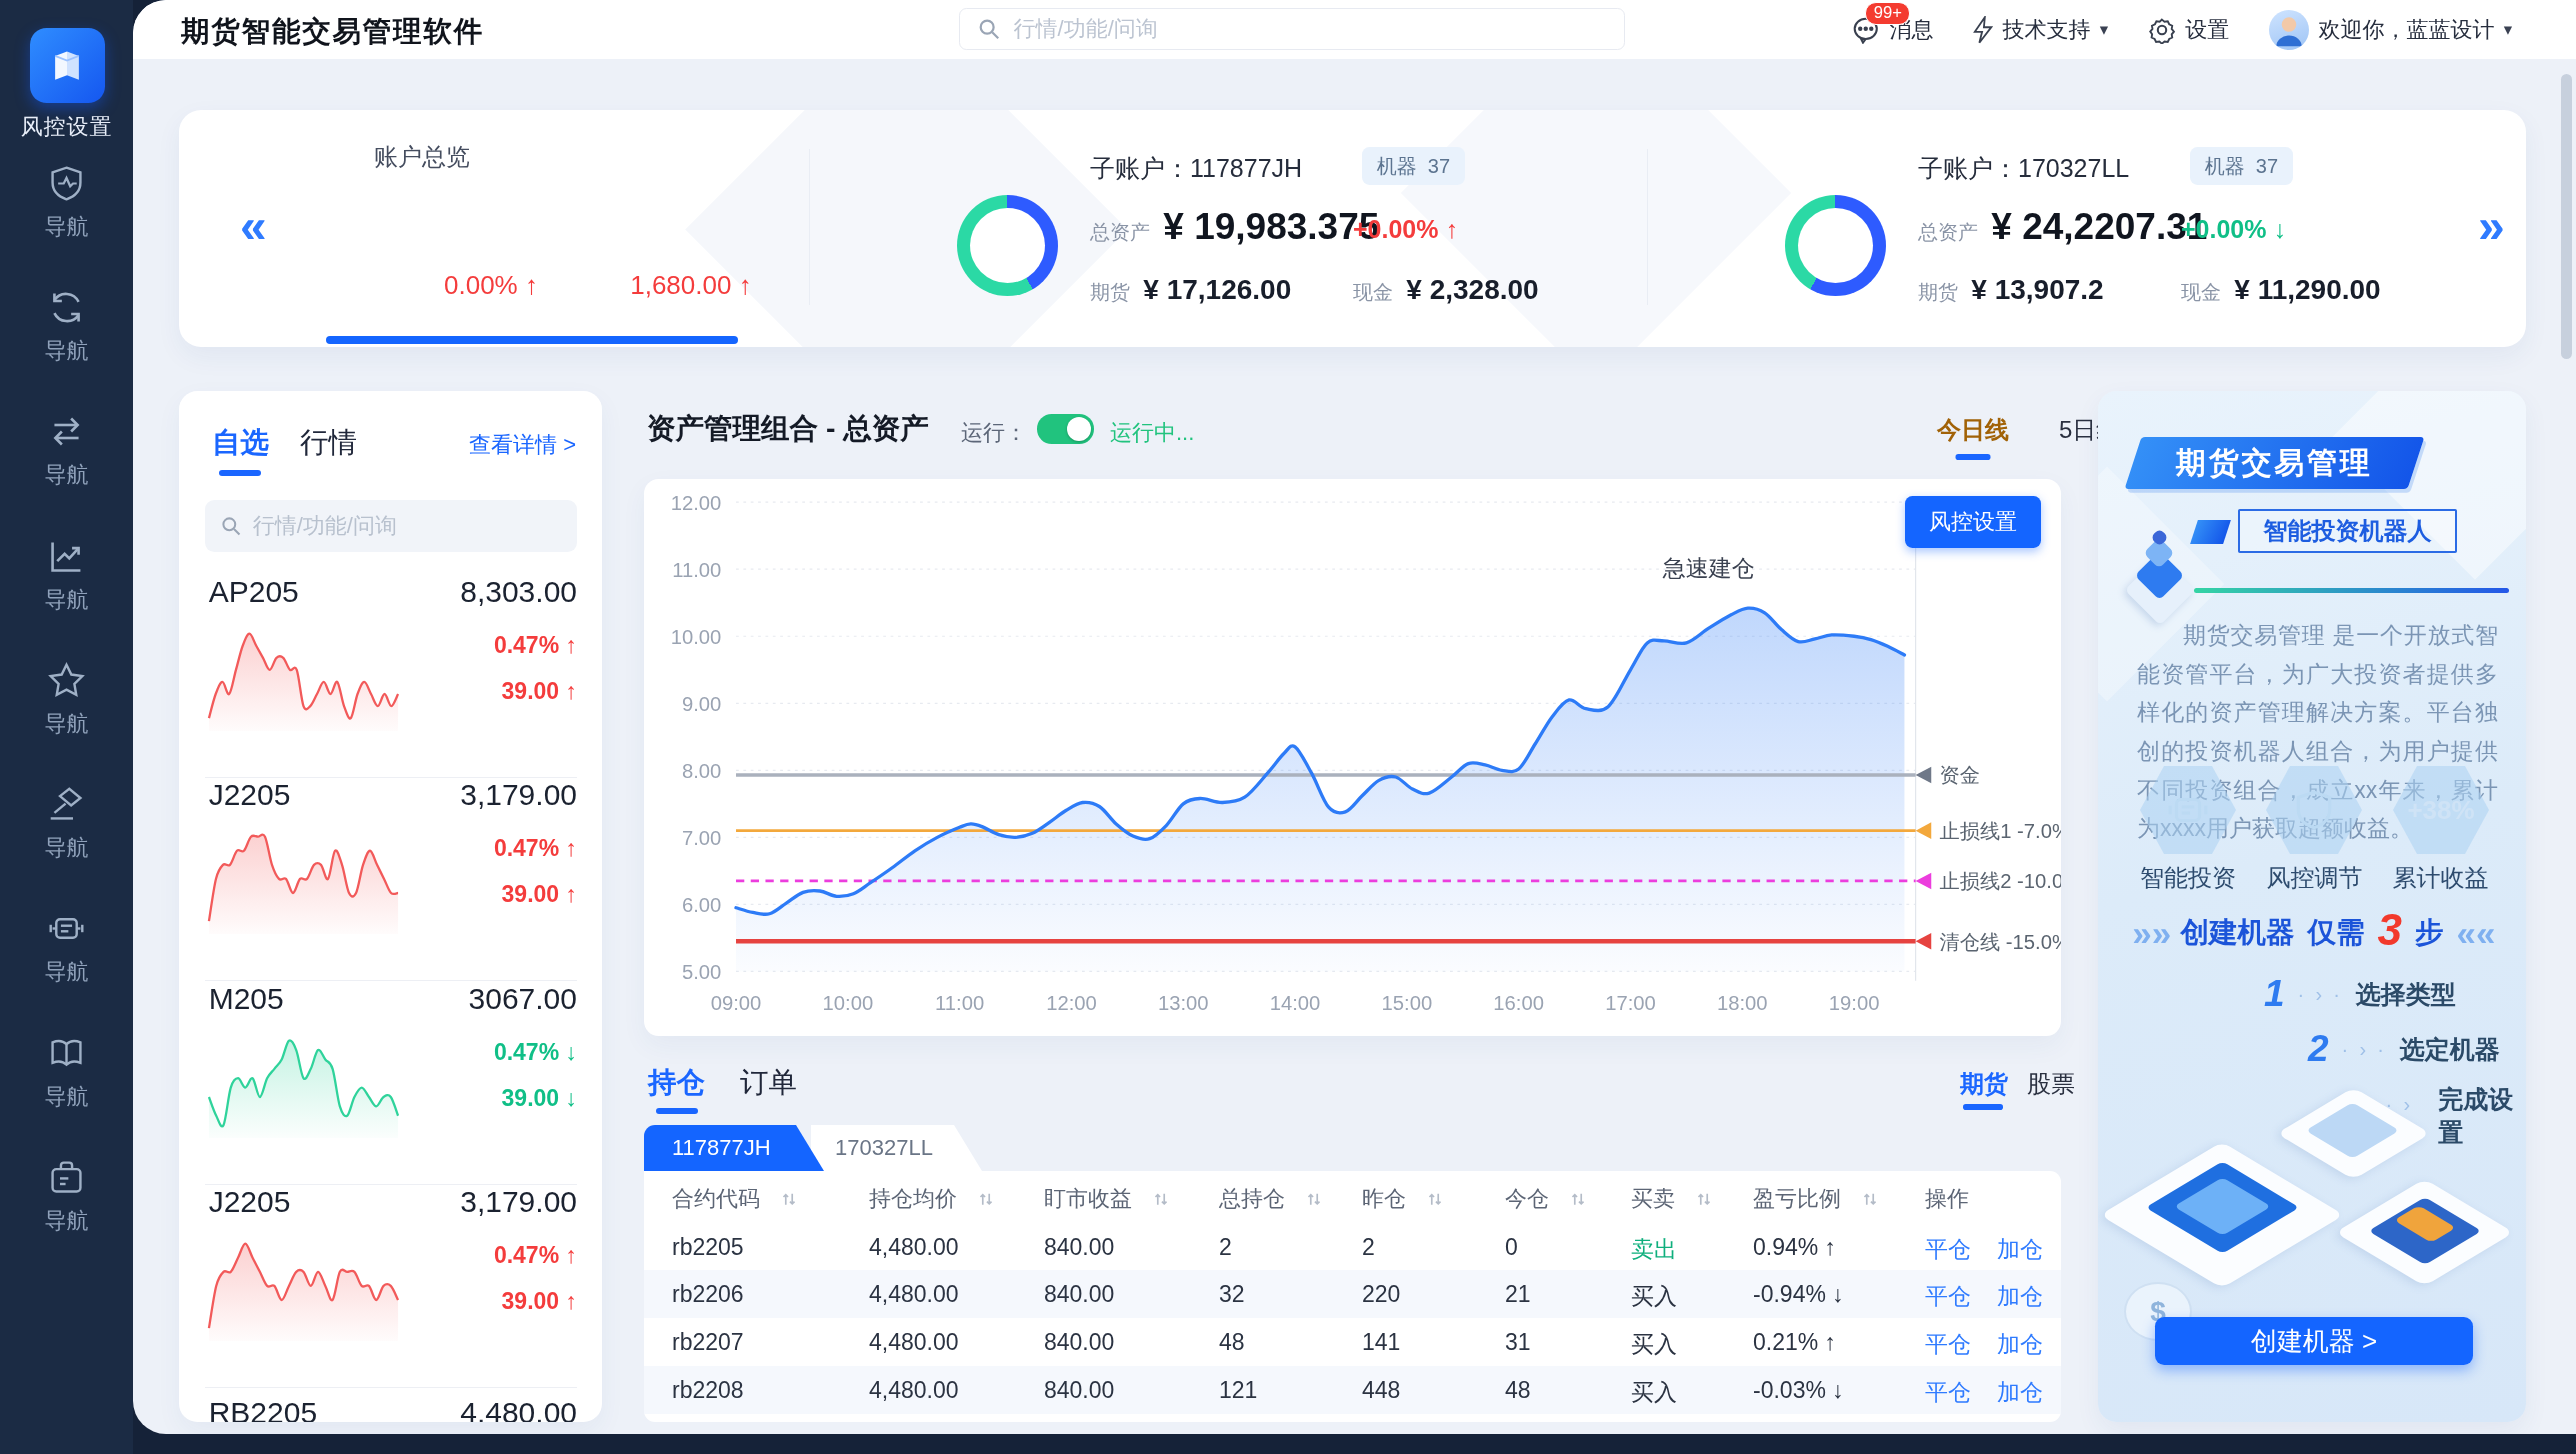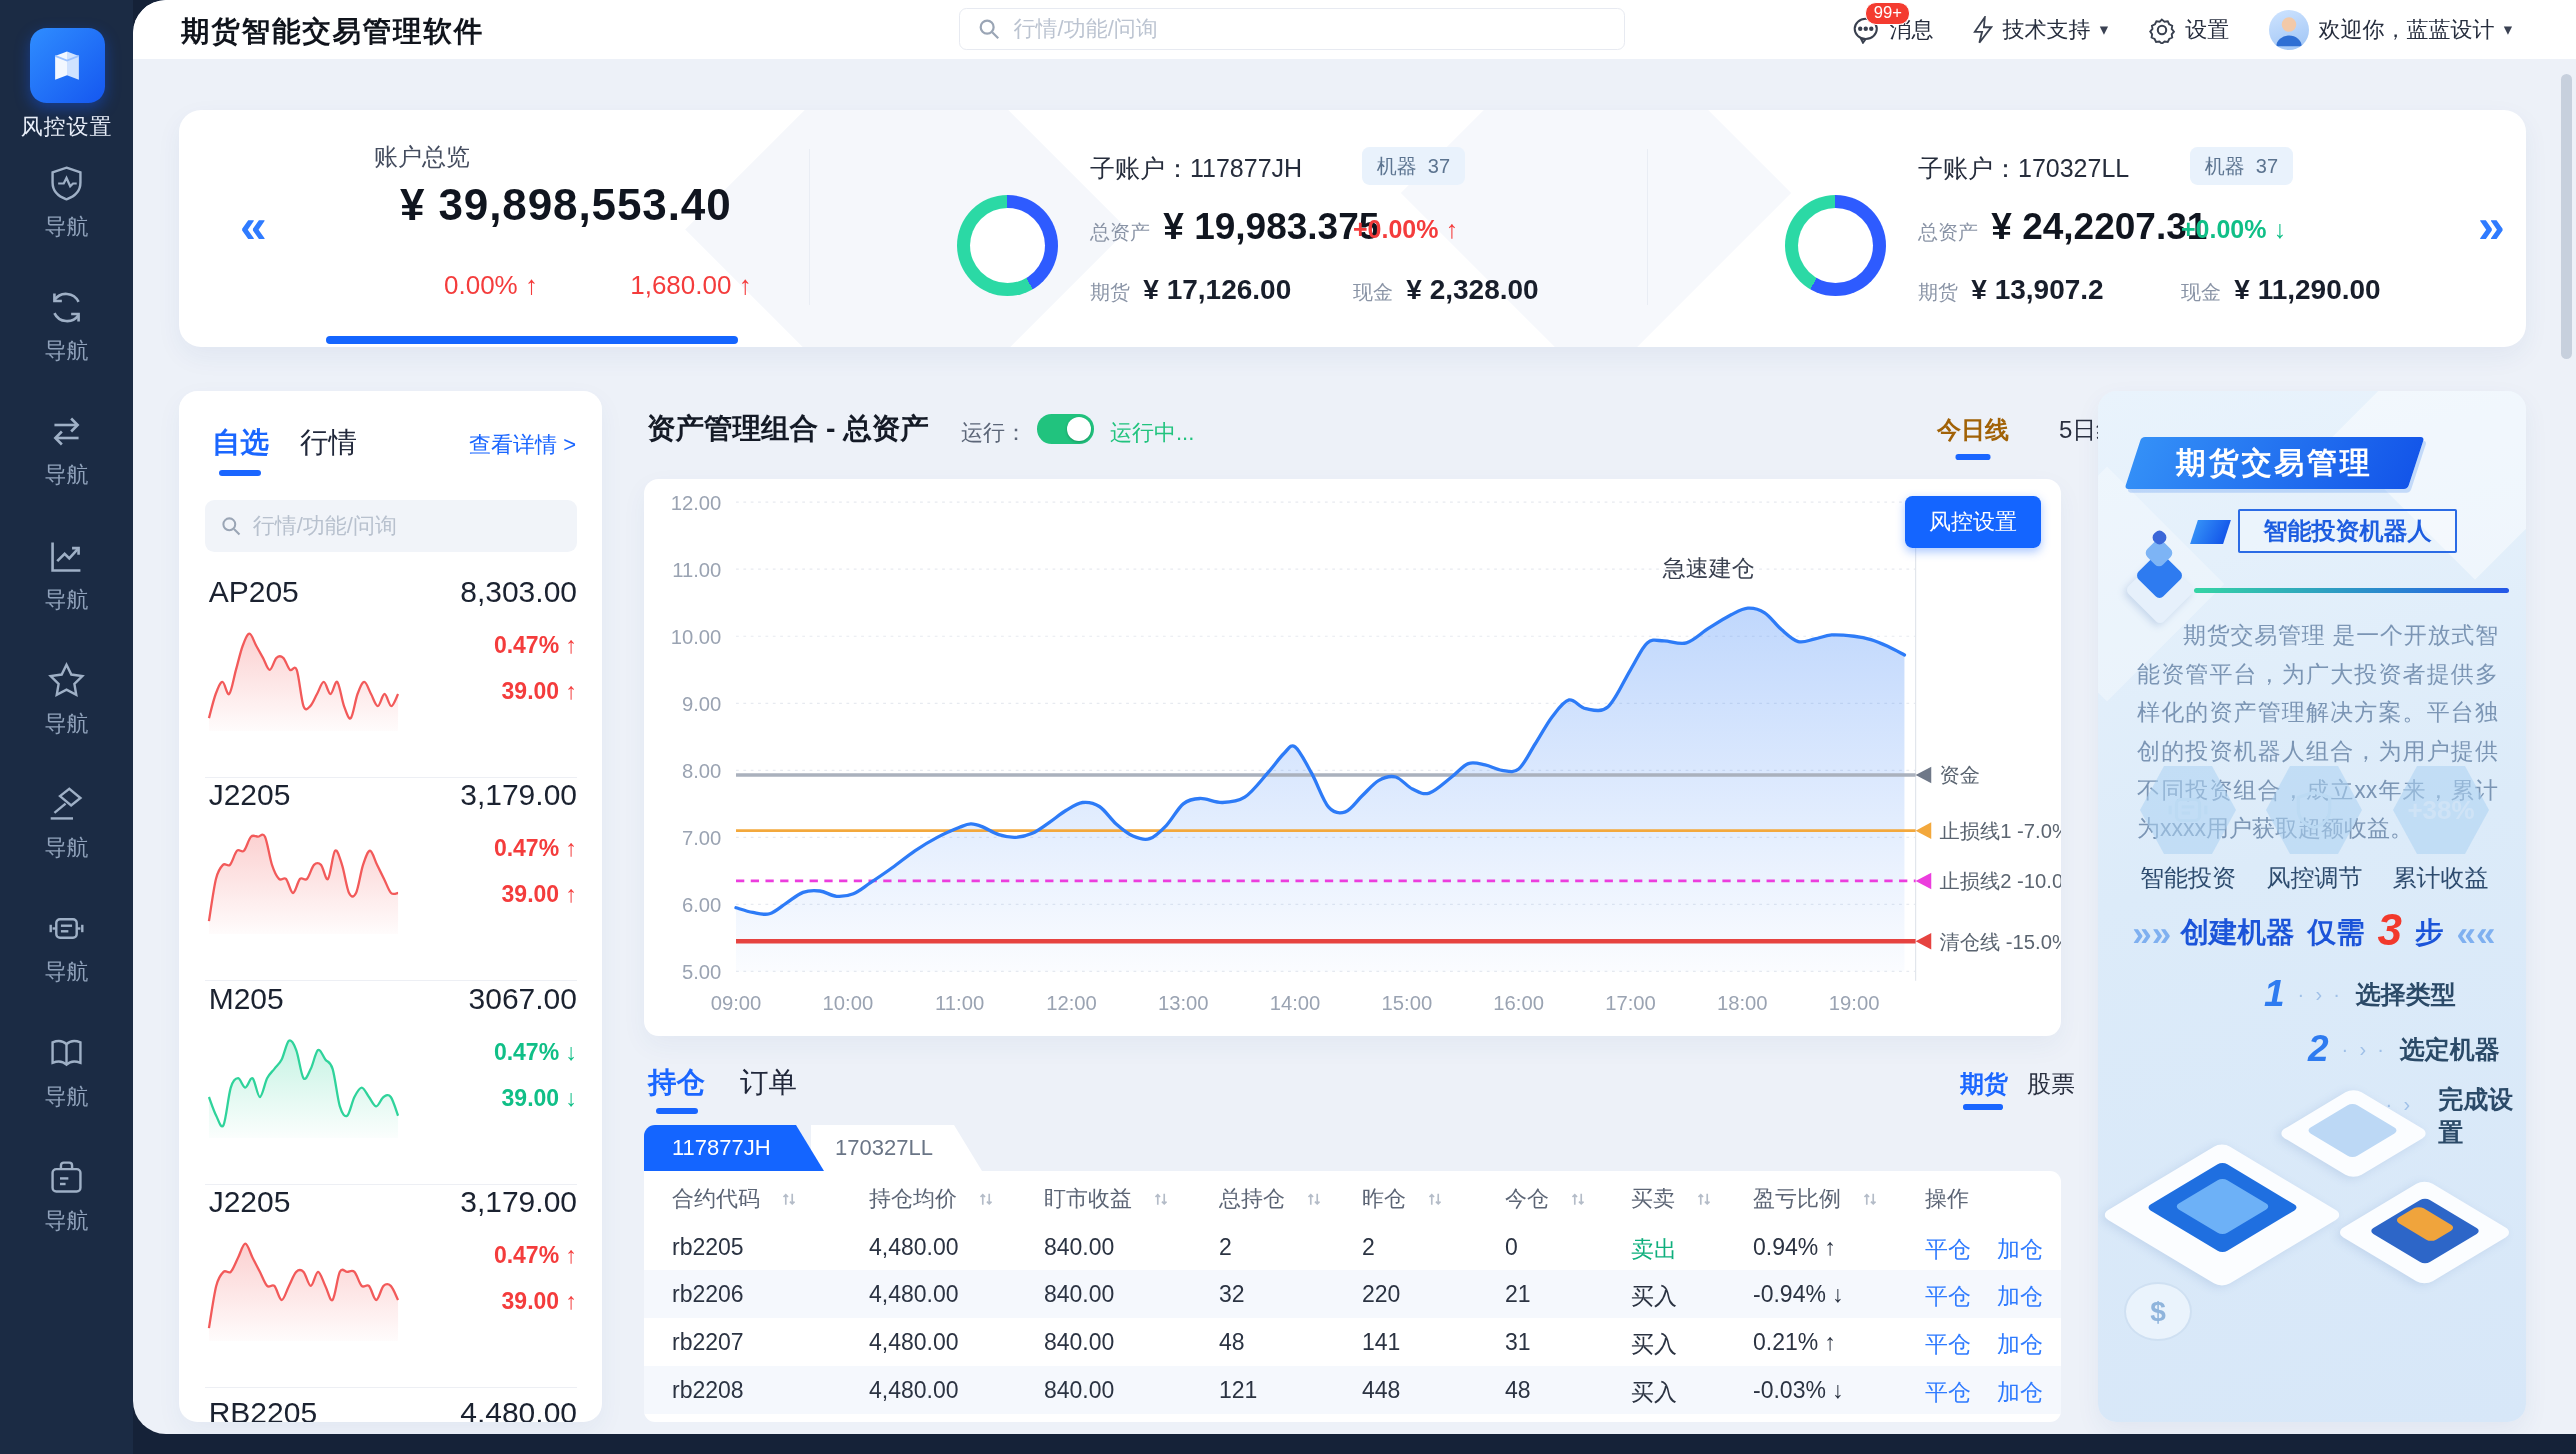--- a/index.html
+++ b/index.html
@@ -291,21 +291,20 @@
     </div>
   </div>
 
   <div id="banner">
     <div class="banner-deco1"></div>
     <div class="banner-deco2"></div>
     <div class="car-arrow" style="left:61px">«</div>
     <div class="car-arrow" style="left:2299px">»</div>
 
     <div class="ov-title">账户总览</div>
-    <div class="ov-total">¥ 39,898,553.40</div>
     <div class="ov-changes up">
       <span>0.00%</span>
       <span>↑</span>
       <span style="margin-left:85px">1,680.00</span>
       <span>↑</span>
     </div>
     <div class="progress-bar"></div>
     <div class="vdiv" style="left:630px"></div>
     <div class="vdiv" style="left:1468px"></div>
 
@@ -714,18 +713,19 @@
       <div class="illus-top" style="left:81px;top:773px;width:87px;height:87px;background:#1f6fe0"></div>
       <div class="illus-top" style="left:97px;top:788px;width:55px;height:55px;background:#6db1f7"></div>
       <div class="illus-card" style="left:212px;top:699px;width:87px;height:87px"></div>
       <div class="illus-top" style="left:228px;top:713px;width:53px;height:53px;background:#bcd8f5"></div>
       <div class="illus-card" style="left:276px;top:791px;width:101px;height:101px"></div>
       <div class="illus-top" style="left:295px;top:808px;width:64px;height:64px;background:#2d66c8"></div>
       <div class="illus-top" style="left:306px;top:819px;width:42px;height:28px;background:#f0a43c"></div>
       <div class="coin">$</div>
     </div>
 
+    <div class="promo-btn">创建机器 &gt;</div>
   </div>
 
   <div class="scroll-track"></div>
   <div class="scroll-thumb"></div>
 </div>
 
 
 </body></html>

